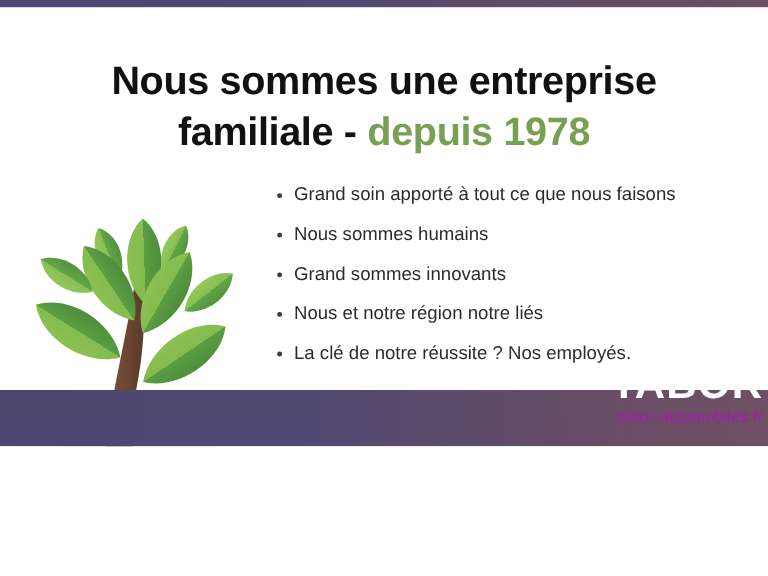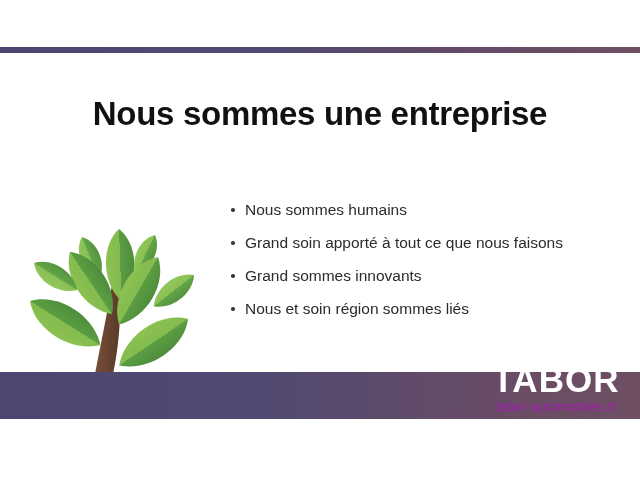--- a/index.html
+++ b/index.html
@@ -7,21 +7,20 @@
     padding: 0;
     background: #ffffff;
   }
   #slide {
     position: relative;
     width: 640px;
     height: 372px;
     background: #ffffff;
     overflow: hidden;
     font-family: "Liberation Sans", sans-serif;
-    margin-top: 47px;
   }
 
   
   .top-bar {
     position: absolute;
     left: 0; top: 0;
     width: 640px; height: 6px;
     background: linear-gradient(to right, #4d4670 0%, #514a72 45%, #5e4a69 62%, #6e4f63 100%);
   }
 
@@ -98,23 +97,23 @@
   .footer-wedge {
     position: absolute;
     right: 0; bottom: 0;
     width: 215px; height: 74px;
     background: linear-gradient(to right, #63496a 0%, #6a4d65 45%, #6e4f63 100%);
     clip-path: polygon(13.5% 100%, 27% 36.5%, 100% 36.5%, 100% 100%);
   }
   .logo {
     position: absolute;
     left: 476px;
-    bottom: 4px;
+    bottom: 16px;
     width: 160px;
-    text-align: center;
+    text-align: right;
   }
   .logo-word {
     display: block;
     font-size: 35px;
     line-height: 36px;
     font-weight: bold;
     letter-spacing: 1px;
     color: #ffffff;
     font-family: "Liberation Sans Narrow", "Liberation Sans", sans-serif;
   }
@@ -131,20 +130,25 @@
 </style>
 </head>
 <body>
 
 <div id="slide">
 
   <div class="top-bar"></div>
 
   <h1 class="headline">
     <span class="line1">Nous sommes une entreprise</span>
+    <span class="line2">
+      <span>familiale</span>
+      <span class="sep">-</span>
+      <span class="accent">depuis 1978</span>
+    </span>
   </h1>
 
   <div class="tree">
     <svg class="logo-svg" viewBox="0 0 215 245" width="215" height="245" xmlns="http://www.w3.org/2000/svg" aria-hidden="true">
       <defs>
         <linearGradient id="lf" x1="0" y1="0" x2="1" y2="0">
           <stop offset="0%" stop-color="#8cc152"></stop>
           <stop offset="50%" stop-color="#84bb4f"></stop>
           <stop offset="50%" stop-color="#5a9e42"></stop>
           <stop offset="100%" stop-color="#4f8c3c"></stop>
@@ -194,24 +198,25 @@
           <path fill="url(#lf)" d="M0 0 C 22 19, 22 62, 0 83 C -22 62, -22 19, 0 0 Z"></path>
         </g>
         <g transform="translate(180,122) rotate(56)">
           <path fill="url(#lf)" d="M0 0 C 22 19, 22 62, 0 83 C -22 62, -22 19, 0 0 Z"></path>
         </g>
       </g>
     </svg>
   </div>
 
   <ul class="bullets">
+    <li>Grand soin apporté à tout ce que nous faisons</li>
     <li>Nous sommes humains</li>
-    <li>Grand soin apporté à tout ce que nous faisons</li>
     <li>Grand sommes innovants</li>
-    <li>Nous et soin région sommes liés</li>
+    <li>Nous et notre région notre liés</li>
+    <li>La clé de notre réussite ? Nos employés.</li>
   </ul>
 
   <div class="footer">
     <div class="footer-band"></div>
     <div class="footer-wedge"></div>
     <div class="logo">
       <span class="logo-word">TABOR</span>
       <span class="logo-url">tabor-automobiles.fr</span>
     </div>
   </div>

